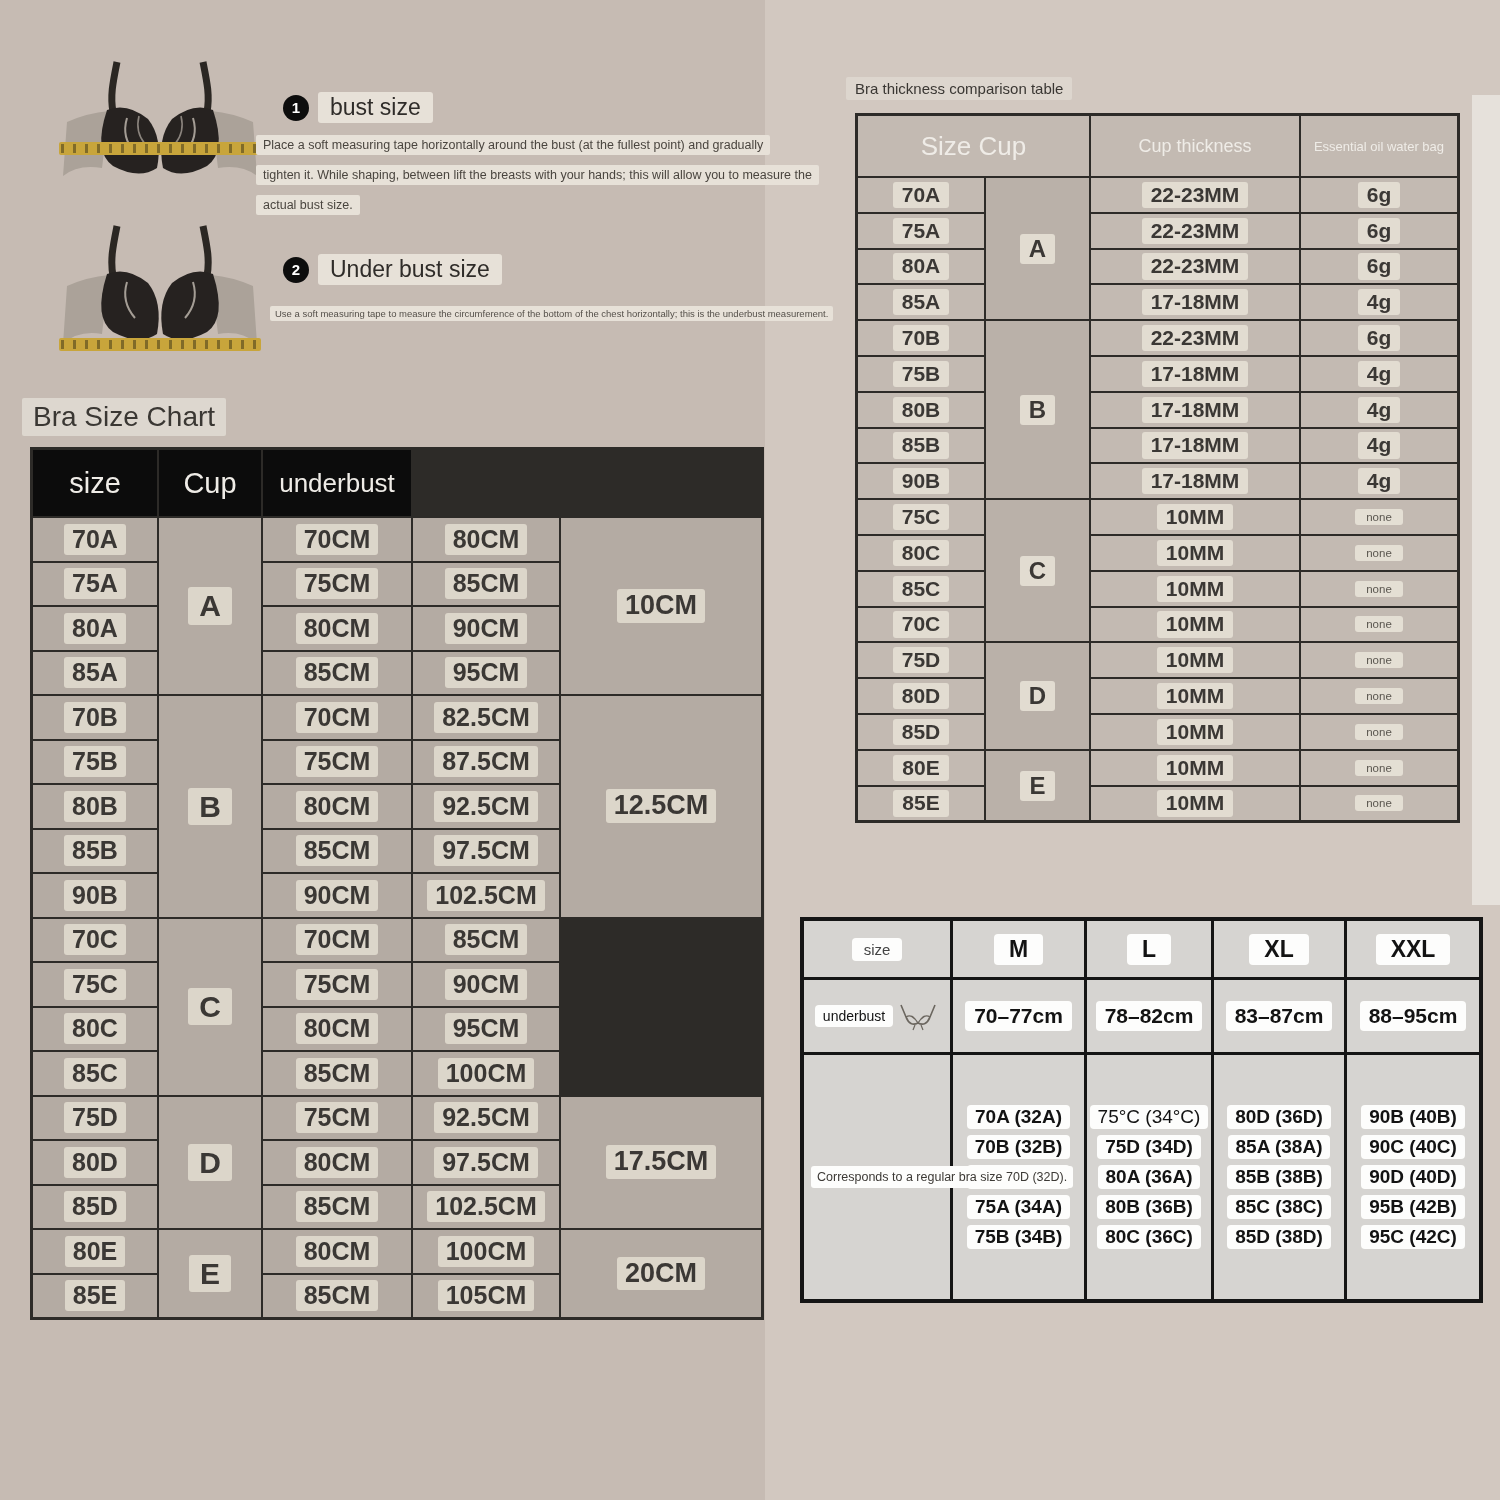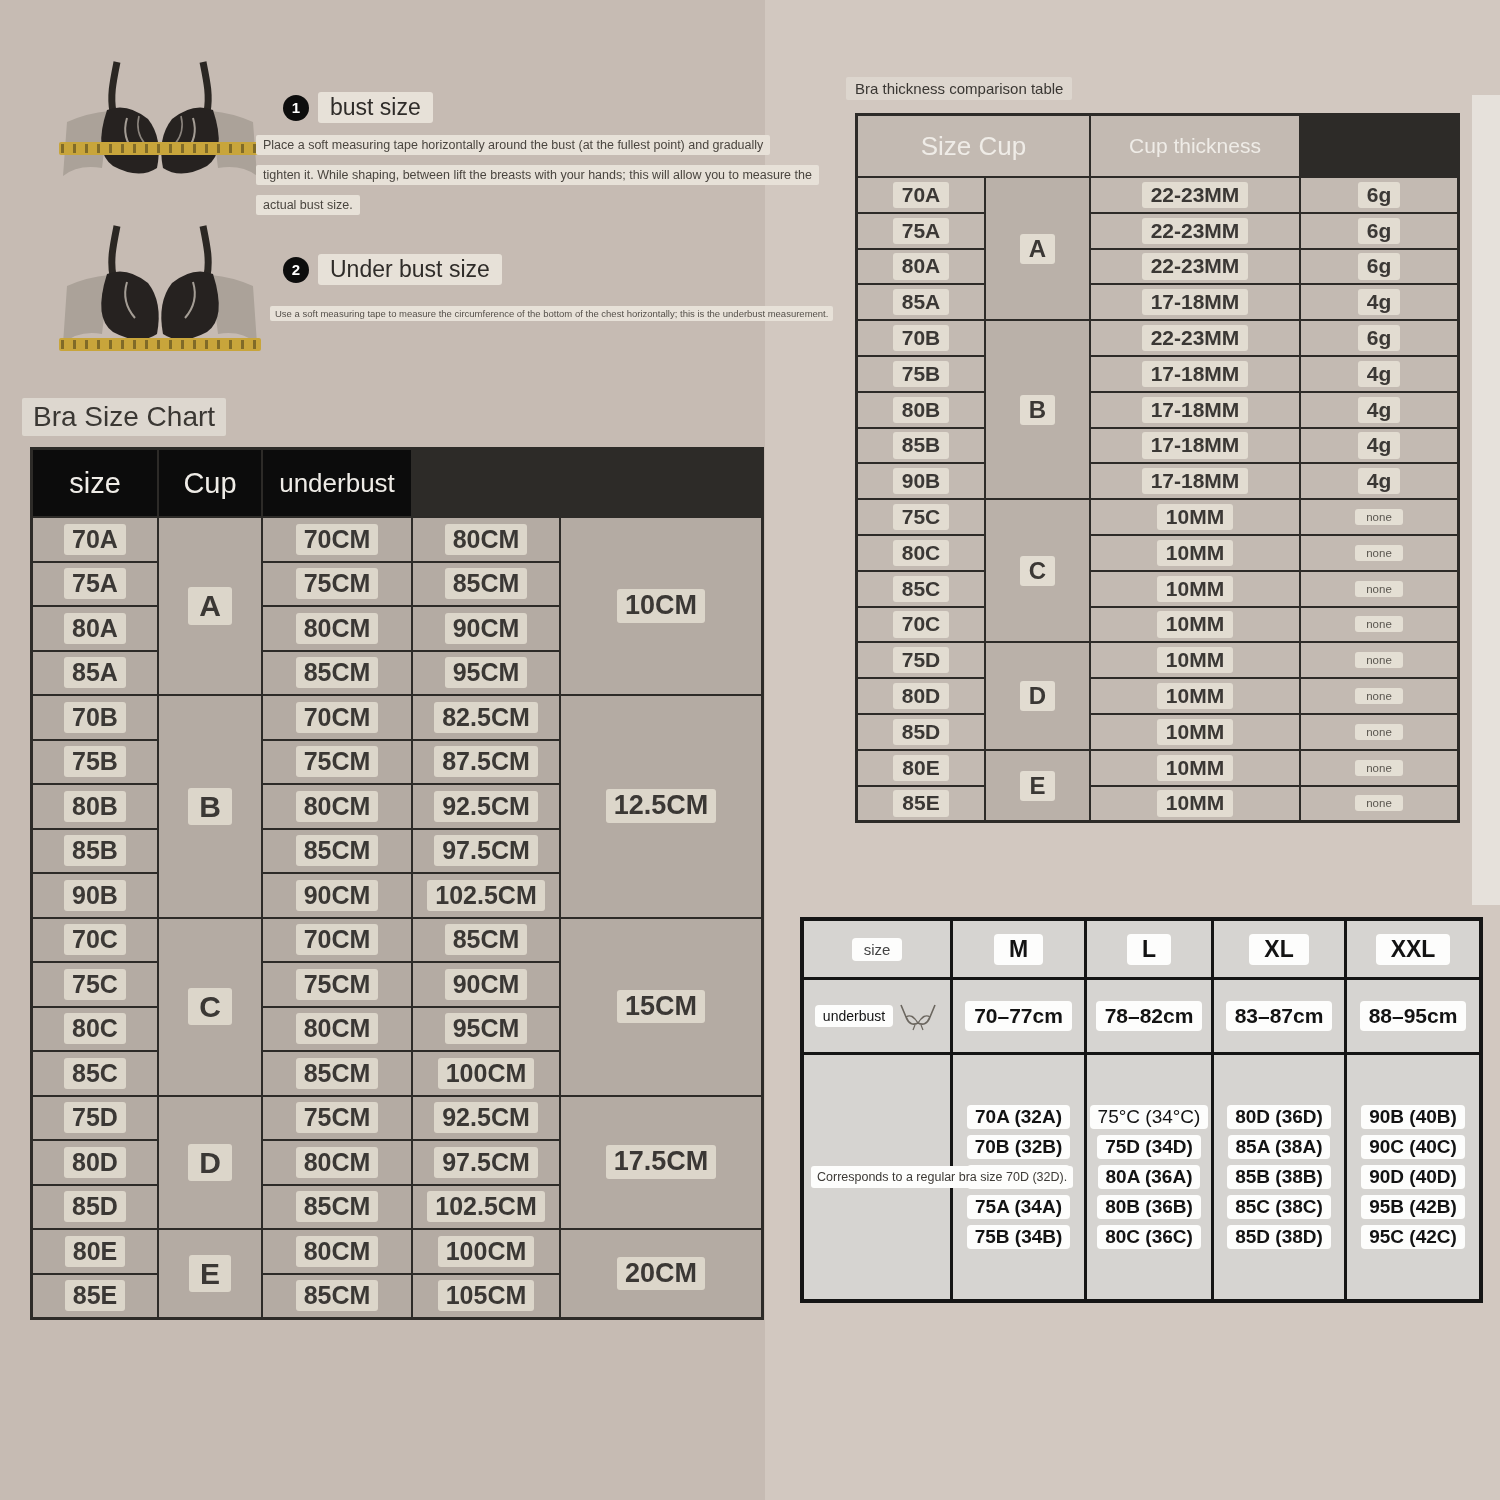--- a/index.html
+++ b/index.html
@@ -44,21 +44,21 @@
     padding:0 8px;border-radius:3px;white-space:nowrap;}
   .cupchip{font-size:30px;padding:0 11px;}
   .diffchip{font-size:27px;}
 
   .rt{left:855px;top:113px;
       grid-template-columns:126px 103px 208px 156px;
       grid-template-rows:60px repeat(18,33.8px);gap:2px;}
   .rt .c{background:#c3bab2;}
   .rt .cupcell{background:#bab1a9;}
   .rh-sizecup{font-size:26px;}
-  .rh-thick{font-size:21px;}
+  .rh-thick{font-size:18px;}
   .rh-bag{font-size:13px;}
   .rt .vchip{font-size:21px;padding:0 9px;background:#e2dcd1;}
   .rt .cupchip{font-size:24px;padding:0 9px;}
   .nchip{background:#e4dfd4;color:#5a564f;font-size:11.5px;padding:2px 11px;border-radius:3px;}
 
   .bt{left:800px;top:917px;background:#151515;border:4px solid #151515;gap:3px;
       grid-template-columns:146px 131px 124px 130px 132px;
       grid-template-rows:56px 72px 244px;}
   .bt .c{background:#d6d4d1;}
   .wchip{background:#fdfdfc;border-radius:4px;color:#131313;}
@@ -316,36 +316,34 @@
   <div class="c" style="grid-area:18/2/20/3">
       <span class="vchip cupchip">E</span>
     </div>
 
   <div class="c" style="grid-area:2/5/6/6">
       <span class="vchip diffchip">10CM</span>
     </div>
   <div class="c" style="grid-area:6/5/11/6">
       <span class="vchip diffchip">12.5CM</span>
     </div>
-  <div class="c" style="grid-area:11/5/15/6">
-      <span class="vchip diffchip">15CM</span>
-    </div>
   <div class="c" style="grid-area:15/5/18/6">
       <span class="vchip diffchip">17.5CM</span>
     </div>
   <div class="c" style="grid-area:18/5/20/6">
       <span class="vchip diffchip">20CM</span>
     </div>
 </div>
 
 <div class="abs thick-title">Bra thickness comparison table</div>
 
 <div class="tbl rt">
   <div class="c hc rh-sizecup" style="grid-area:1/1/2/3">Size Cup</div>
   <div class="c hc rh-thick" style="grid-area:1/3">Cup thickness</div>
+  <div class="c hc rh-bag" style="grid-area:1/4">Essential oil water bag</div>
 
   <div class="c" style="grid-area:2/1">
       <span class="vchip">70A</span>
     </div>
   <div class="c" style="grid-area:2/3">
       <span class="vchip">22-23MM</span>
     </div>
   <div class="c" style="grid-area:2/4">
       <span class="vchip">6g</span>
     </div>

